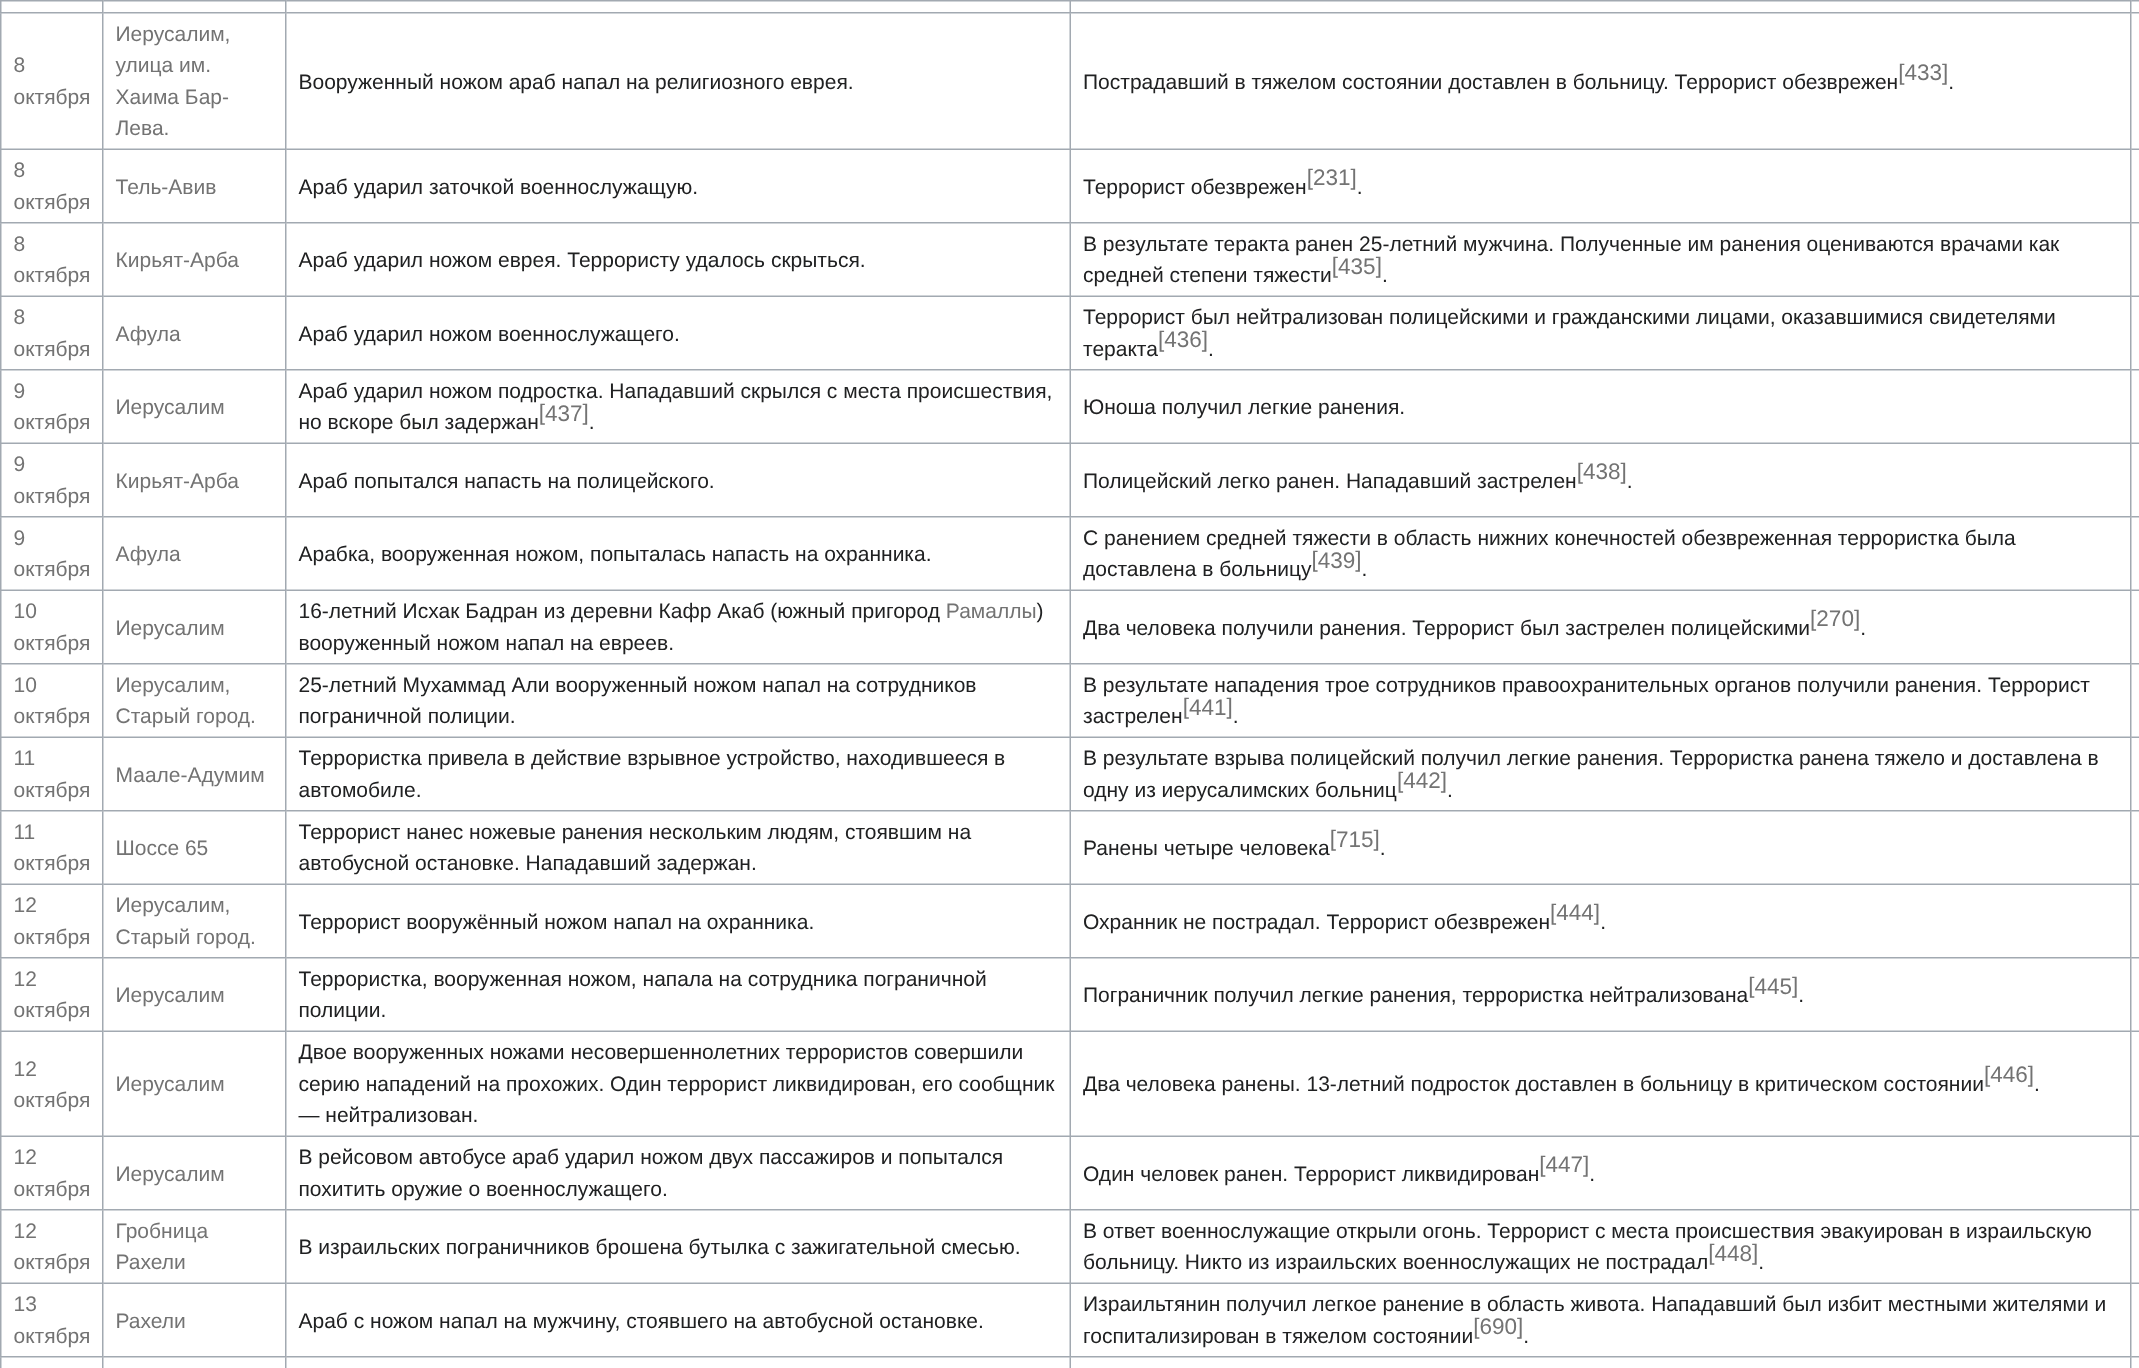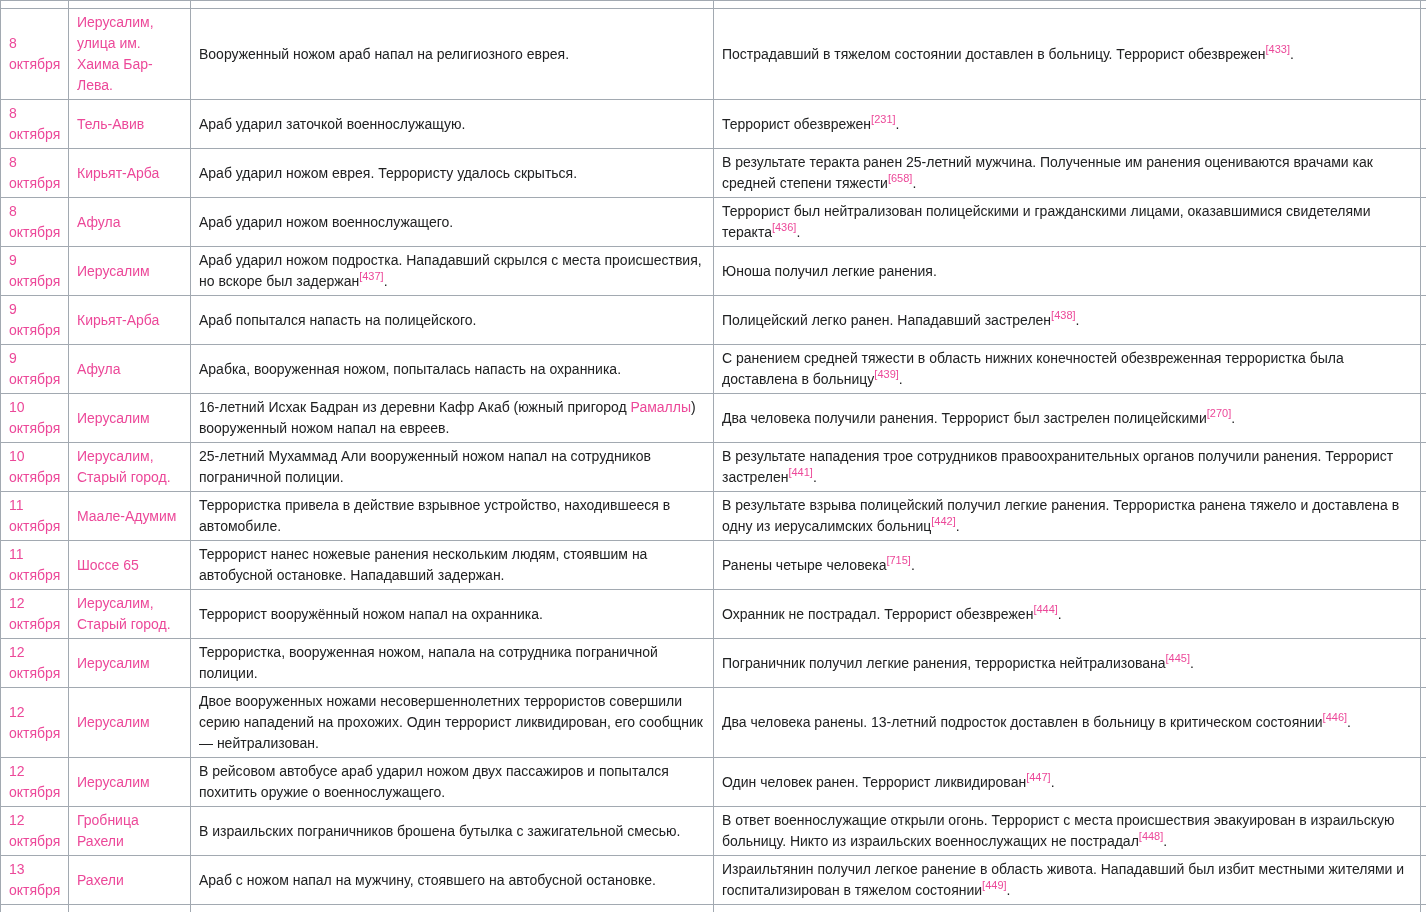--- a/index.html
+++ b/index.html
@@ -17,22 +17,22 @@
     border: 1px solid #a2a9b1;
     padding: 3px 8px;
     vertical-align: middle;
     font-size: 14px;
     line-height: 21px;
     color: #202122;
     background: #ffffff;
     word-wrap: normal;
   }
   tr.partial td { padding: 0; height: 7px; }
-  a.wl { color: #ec4899; text-decoration: none; cursor: pointer; text-align: center; }
-  sup.ref { font-size: 11px; line-height: 0; }
+  a.wl { color: #737373; text-decoration: none; cursor: pointer; text-align: center; }
+  sup.ref { font-size: 15px; line-height: 0; }
   sup.ref a::before { content: "["; }
   sup.ref a::after  { content: "]"; }
 </style>
 </head>
 <body>
 
 <div>
   <table class="wikitable">
     <colgroup>
       <col style="width:68px">
@@ -60,21 +60,21 @@
           <td><a class="wl">8 октября</a></td>
           <td><a class="wl">Тель-Авив</a></td>
           <td><span>Араб ударил заточкой военнослужащую.</span></td>
           <td><span>Террорист обезврежен</span><sup class="ref"><a class="wl">231</a></sup><span>.</span></td>
           <td></td>
         </tr>
         <tr>
           <td><a class="wl">8 октября</a></td>
           <td><a class="wl">Кирьят-Арба</a></td>
           <td><span>Араб ударил ножом еврея. Террористу удалось скрыться.</span></td>
-          <td><span>В результате теракта ранен 25-летний мужчина. Полученные им ранения оцениваются врачами как средней степени тяжести</span><sup class="ref"><a class="wl">658</a></sup><span>.</span></td>
+          <td><span>В результате теракта ранен 25-летний мужчина. Полученные им ранения оцениваются врачами как средней степени тяжести</span><sup class="ref"><a class="wl">435</a></sup><span>.</span></td>
           <td></td>
         </tr>
         <tr>
           <td><a class="wl">8 октября</a></td>
           <td><a class="wl">Афула</a></td>
           <td><span>Араб ударил ножом военнослужащего.</span></td>
           <td><span>Террорист был нейтрализован полицейскими и гражданскими лицами, оказавшимися свидетелями теракта</span><sup class="ref"><a class="wl">436</a></sup><span>.</span></td>
           <td></td>
         </tr>
         <tr>
@@ -158,21 +158,21 @@
           <td><a class="wl">12 октября</a></td>
           <td><a class="wl">Гробница Рахели</a></td>
           <td><span>В израильских пограничников брошена бутылка с зажигательной смесью.</span></td>
           <td><span>В ответ военнослужащие открыли огонь. Террорист с места происшествия эвакуирован в израильскую больницу. Никто из израильских военнослужащих не пострадал</span><sup class="ref"><a class="wl">448</a></sup><span>.</span></td>
           <td></td>
         </tr>
         <tr>
           <td><a class="wl">13 октября</a></td>
           <td><a class="wl">Рахели</a></td>
           <td><span>Араб с ножом напал на мужчину, стоявшего на автобусной остановке.</span></td>
-          <td><span>Израильтянин получил легкое ранение в область живота. Нападавший был избит местными жителями и госпитализирован в тяжелом состоянии</span><sup class="ref"><a class="wl">449</a></sup><span>.</span></td>
+          <td><span>Израильтянин получил легкое ранение в область живота. Нападавший был избит местными жителями и госпитализирован в тяжелом состоянии</span><sup class="ref"><a class="wl">690</a></sup><span>.</span></td>
           <td></td>
         </tr>
         <tr class="partial">
           <td></td>
           <td></td>
           <td></td>
           <td></td>
           <td></td>
         </tr>
       </tbody>

